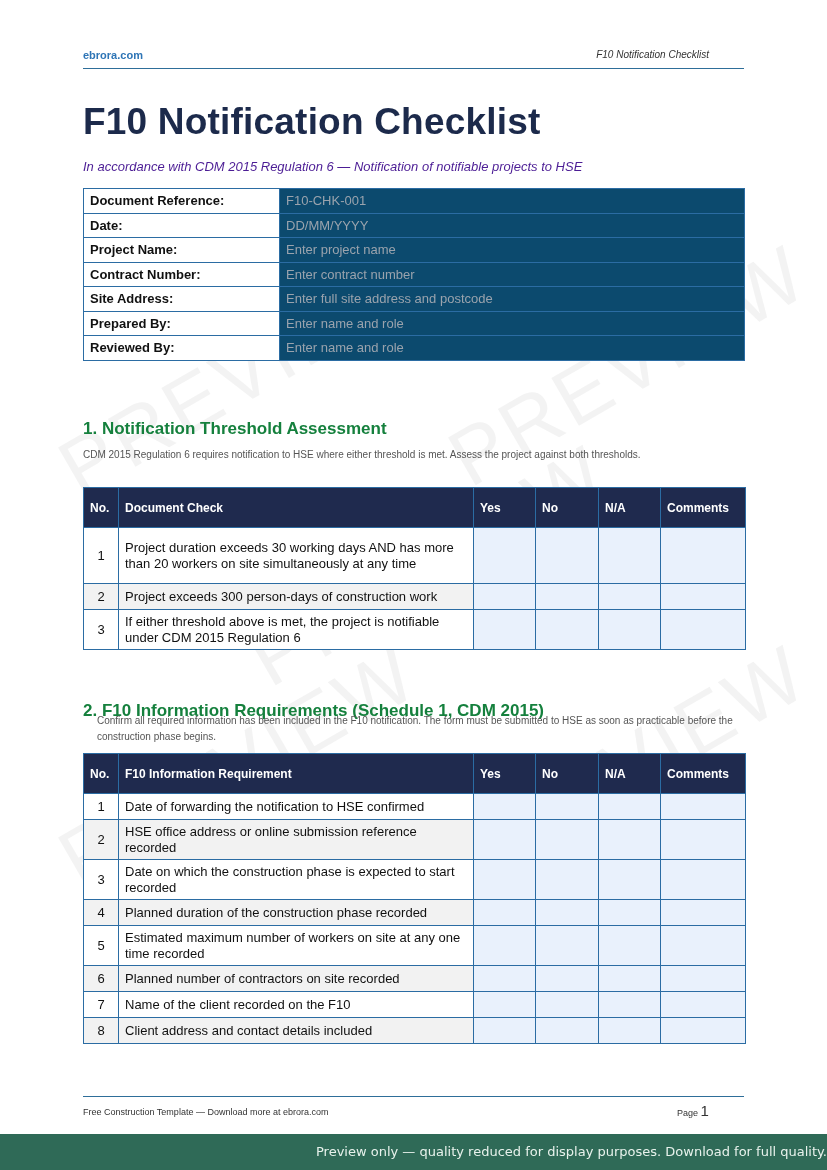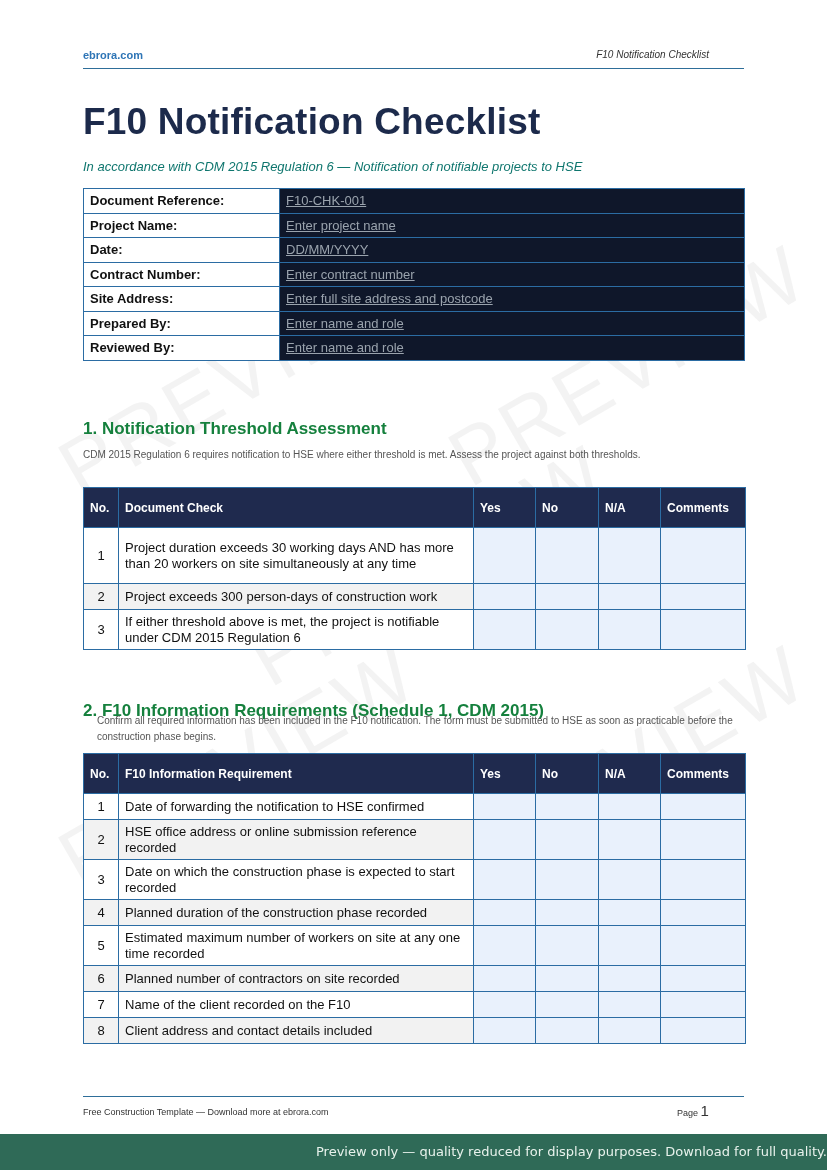--- a/index.html
+++ b/index.html
@@ -4,27 +4,27 @@
 <style>
   * { box-sizing: border-box; margin: 0; padding: 0; }
   html, body { width: 827px; height: 1170px; background: #ffffff; overflow: hidden; }
   body { position: relative; font-family: "Liberation Sans", sans-serif; color: #222; }
 
   .page-header { position: absolute; left: 83px; top: 49px; width: 661px; height: 20px; border-bottom: 1px solid #2e6e99; }
   .brand { position: absolute; left: 0; top: 0; font-size: 11px; font-weight: bold; color: #2e75b6; }
   .doc-name { position: absolute; right: 35px; top: 0; font-size: 10px; font-style: italic; color: #333; }
 
   .title { position: absolute; left: 83px; top: 101px; font-size: 37px; font-weight: bold; color: #1c2a4b; letter-spacing: 0.2px; }
-  .subtitle { position: absolute; left: 83px; top: 159px; font-size: 13px; font-style: italic; color: #0f766e; }
+  .subtitle { position: absolute; left: 83px; top: 159px; font-size: 13px; font-style: italic; color: #4c1d95; }
 
   table { border-collapse: collapse; table-layout: fixed; padding-left: 13px; }
   .info-table { position: absolute; left: 83px; top: 188px; width: 662px; }
   .info-table td { border: 1px solid #2b6ca3; height: 24.5px; font-size: 13px; padding: 0 6px; }
   .info-table td.lbl { width: 196px; font-weight: bold; color: #111; background: #fff; }
-  .info-table td.val { color: #9aa3ad; background: #0f172a; text-decoration: underline; }
+  .info-table td.val { color: #9aa3ad; background: #0c4a6e; }
 
   .section-h { position: absolute; left: 83px; font-size: 17px; font-weight: bold; color: #15803d; }
   .section-p { position: absolute; left: 83px; width: 660px; font-size: 10px; color: #555; line-height: 16px; }
 
   .chk { position: absolute; left: 83px; width: 662px; }
   .chk th { background: #1f2a4e; color: #fff; font-size: 12px; font-weight: bold; text-align: left; padding: 2px 6px; border: 1px solid #2b6ca3; line-height: 16px; vertical-align: middle; }
   .chk td { border: 1px solid #2b6ca3; font-size: 13px; padding: 2px 6px; line-height: 16px; color: #111; vertical-align: middle; }
   .chk td.no { text-align: center; }
   .chk td.box { background: #e9f1fc; }
   .chk tr.even td.no, .chk tr.even td.txt { background: #f2f2f2; }
@@ -57,26 +57,26 @@
 <h1 class="title">F10 Notification Checklist</h1>
 <p class="subtitle">In accordance with CDM 2015 Regulation 6 — Notification of notifiable projects to HSE</p>
 
 <table class="info-table">
   <tbody id="info-body">
       <tr>
         <td class="lbl">Document Reference:</td>
         <td class="val">F10-CHK-001</td>
       </tr>
       <tr>
+        <td class="lbl">Date:</td>
+        <td class="val">DD/MM/YYYY</td>
+      </tr>
+      <tr>
         <td class="lbl">Project Name:</td>
         <td class="val">Enter project name</td>
-      </tr>
-      <tr>
-        <td class="lbl">Date:</td>
-        <td class="val">DD/MM/YYYY</td>
       </tr>
       <tr>
         <td class="lbl">Contract Number:</td>
         <td class="val">Enter contract number</td>
       </tr>
       <tr>
         <td class="lbl">Site Address:</td>
         <td class="val">Enter full site address and postcode</td>
       </tr>
       <tr>

